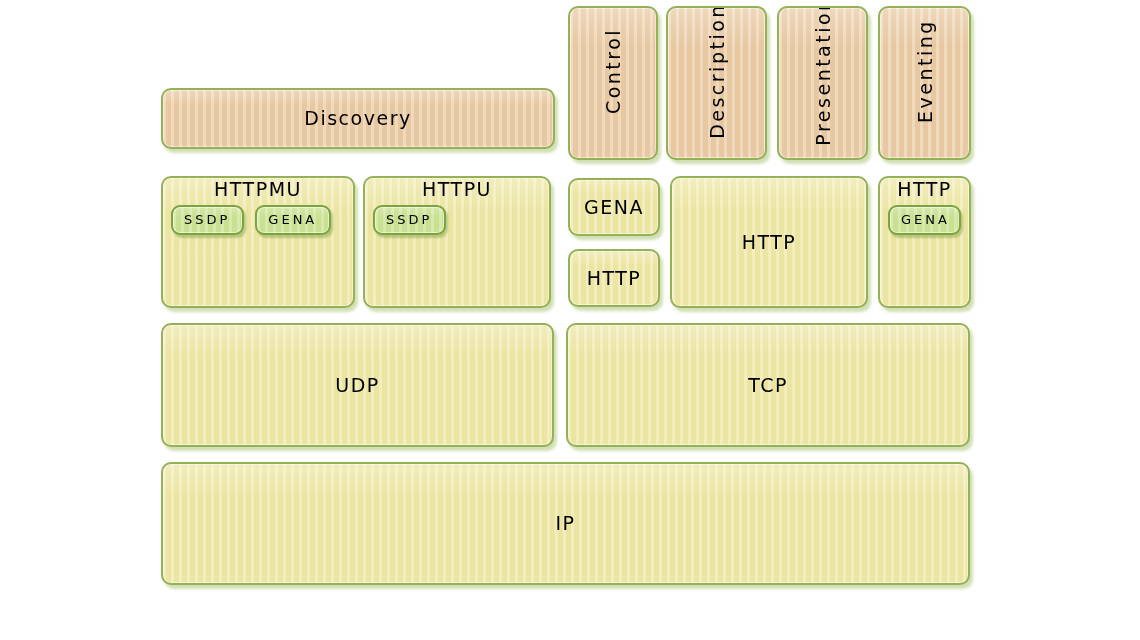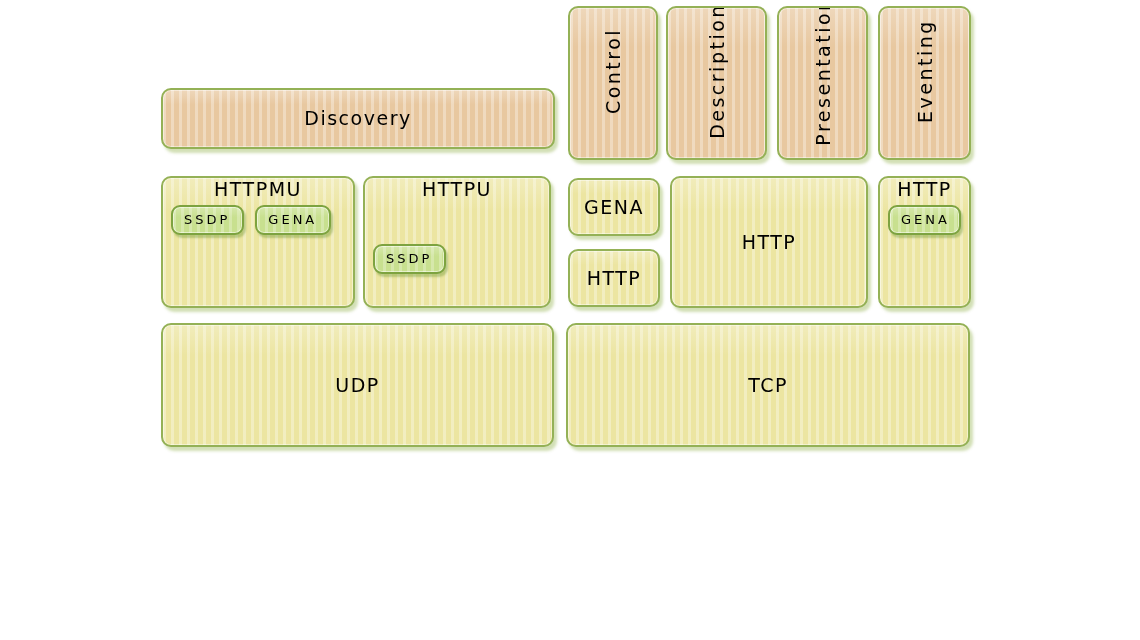--- a/index.html
+++ b/index.html
@@ -83,21 +83,21 @@
   }
   .badge.full { align-self: center; width: calc(100% - 16px); margin-bottom: 8px; }
 
   
   #discovery      { left: 161px; top: 88px; width: 394px; height: 61px;  }
   #control        { left: 568px; top: 6px;   width: 90px;  height: 154px; }
   #description    { left: 666px; top: 6px;   width: 101px; height: 154px; }
   #presentation   { left: 777px; top: 6px;   width: 91px;  height: 154px; }
   #eventing       { left: 878px; top: 6px;   width: 93px;  height: 154px; }
   #httpmu         { left: 161px; top: 176px; width: 194px; height: 132px; }
-  #httpu          { left: 363px; top: 176px; width: 188px; height: 132px; gap: 39px; }
+  #httpu          { left: 363px; top: 176px; width: 188px; height: 132px; }
   #soap           { left: 568px; top: 178px; width: 92px;  height: 58px;  }
   #http-under-soap{ left: 568px; top: 249px; width: 92px;  height: 58px;  }
   #http-main      { left: 670px; top: 176px; width: 198px; height: 132px; }
   #http-eventing  { left: 878px; top: 176px; width: 93px;  height: 132px; }
   #udp            { left: 161px; top: 323px; width: 393px; height: 124px; }
   #tcp            { left: 566px; top: 323px; width: 404px; height: 124px; }
   #ip             { left: 161px; top: 462px; width: 809px; height: 123px; }
 </style>
 </head>
 <body>
@@ -157,14 +157,17 @@
   </div>
 
   <div class="box" id="udp">
     <span class="label">UDP</span>
   </div>
 
   <div class="box" id="tcp">
     <span class="label">TCP</span>
   </div>
 
+  <div class="box" id="ip">
+    <span class="label">IP</span>
+  </div>
 
 </div>
 
 </body></html>

